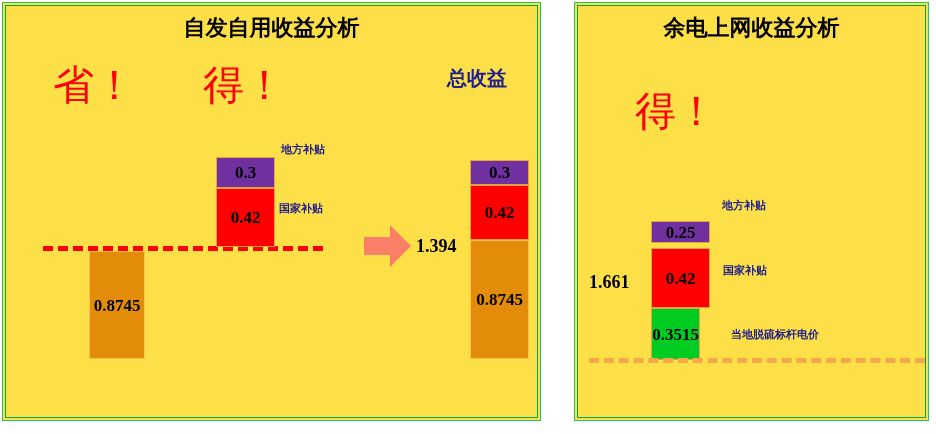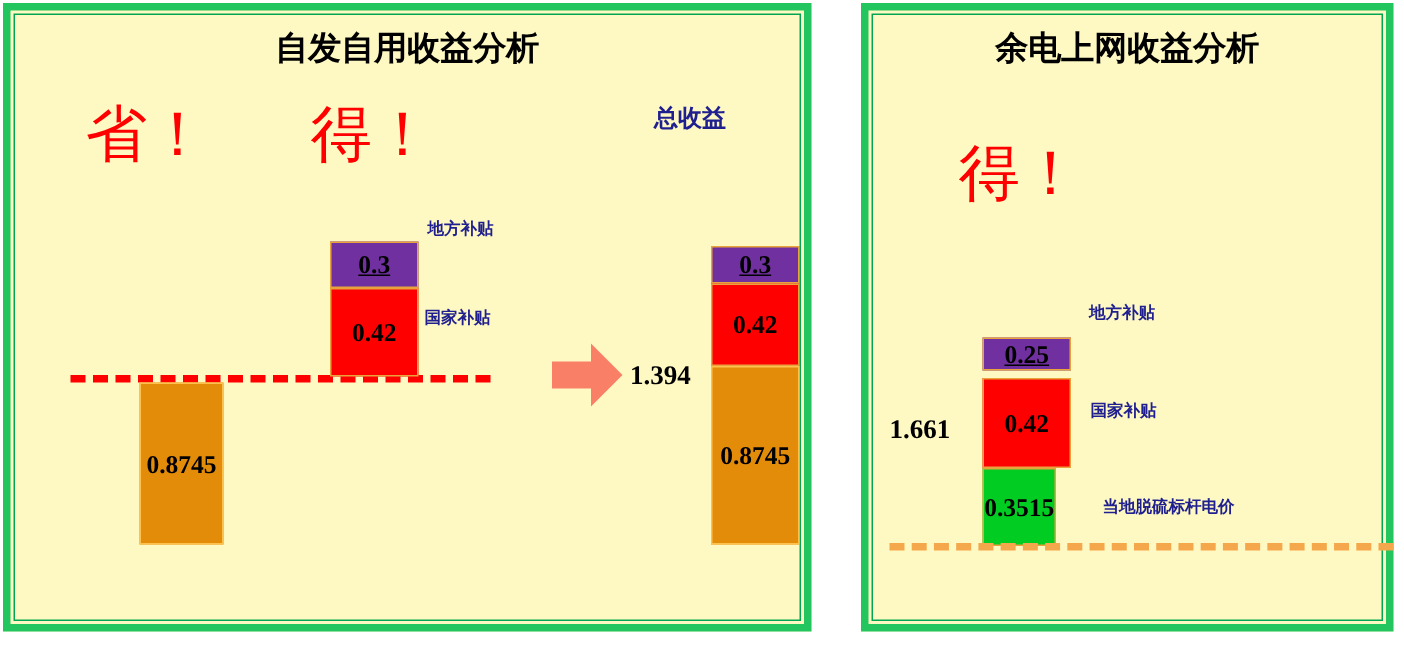--- a/index.html
+++ b/index.html
@@ -10,22 +10,22 @@
   body {
     width: 936px;
     height: 434px;
     position: relative;
     overflow: hidden;
     font-family: "Liberation Serif", "DejaVu Serif", serif;
   }
 
   .panel {
     position: absolute;
-    background: #fef9c3;
-    border: 5px solid #22c55e;
+    background: #fde047;
+    border: 1px solid #22c55e;
     box-sizing: border-box;
   }
   .panel-inner {
     position: absolute;
     left: 2px;
     top: 2px;
     right: 2px;
     bottom: 2px;
     border: 1px solid #00a651;
     box-sizing: border-box;
@@ -87,21 +87,21 @@
     align-items: center;
     justify-content: center;
     color: #000000;
     font-family: "Liberation Serif", "DejaVu Serif", serif;
     font-weight: bold;
     font-size: 17px;
     line-height: 1;
     overflow: visible;
     white-space: nowrap;
   }
-  .seg-purple { background: #7030a0; border: 1px solid #e8a33d; text-decoration: underline; }
+  .seg-purple { background: #7030a0; border: 1px solid #e8a33d; }
   .seg-red    { background: #ff0000; border: 1px solid #e8a33d; }
   .seg-orange { background: #e38c0a; border: 1px solid #ffc14d; }
   .seg-green  { background: #00cc22; border: 1px solid #e8a33d; }
 
   
   .dashline {
     position: absolute;
     height: 0px;
     border-top-style: dashed;
     border-top-width: 5px;
@@ -119,21 +119,21 @@
 
 <div class="panel" id="panel-left">
   <div class="panel-inner"></div>
 
   <div class="panel-title" style="left:0; top:10px;">自发自用收益分析</div>
 
   <div class="shout" style="left:50px; top:62px;">省！</div>
 
   <div class="shout" style="left:200px; top:62px;">得！</div>
 
-  <div class="nlabel" style="left:429px; top:65px; font-size:16px;">总收益</div>
+  <div class="nlabel" style="left:444px; top:65px; font-size:20px;">总收益</div>
 
   <div class="nlabel" style="left:278px; top:141px;">地方补贴</div>
 
   <div class="nlabel" style="left:276px; top:200px;">国家补贴</div>
 
 
   <div class="dashline dash-red" style="left:40px; top:243px; width:280px;"></div>
 
   <div class="seg seg-orange" style="left:86px; top:248px; width:56px; height:108px;">0.8745</div>
 

